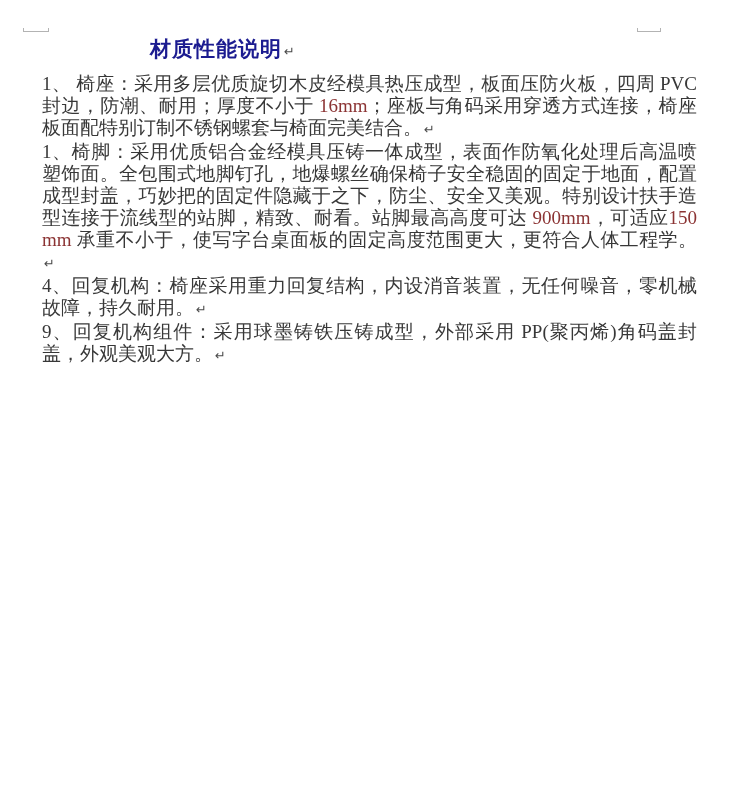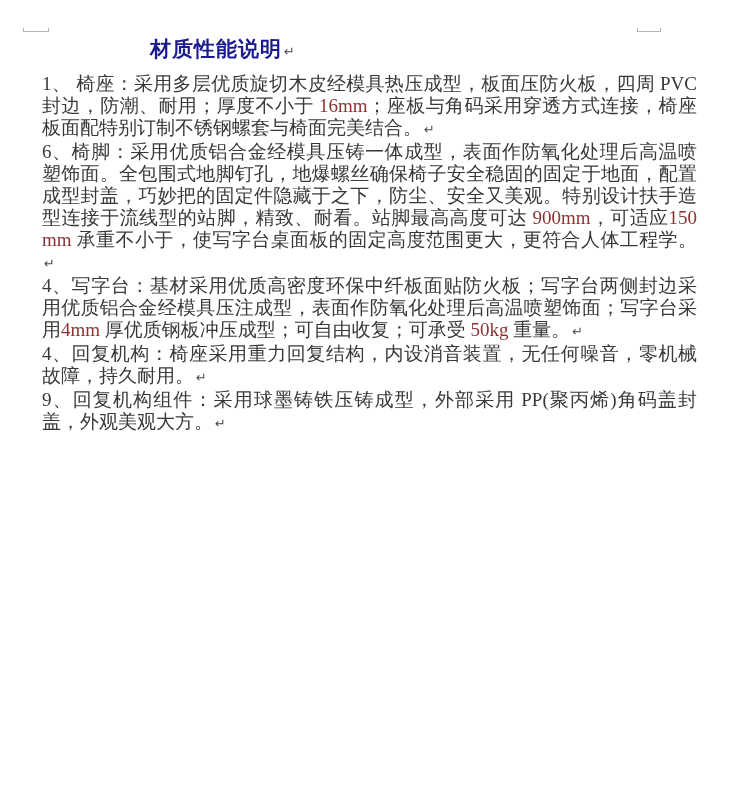--- a/index.html
+++ b/index.html
@@ -77,22 +77,21 @@
 
   <div class="crop-mark tl"></div>
   <div class="crop-mark tr"></div>
 
   <div class="doc">
     <div class="title-row">
       <span class="doc-title">材质性能说明</span><span class="pmark">↵</span>
     </div>
     <div>
         <p class="para"><span class="txt">1、 椅座：采用多层优质旋切木皮经模具热压成型，板面压防火板，四周 PVC 封边，防潮、耐用；厚度不小于 </span><span class="val">16mm</span><span class="txt">；座板与角码采用穿透方式连接，椅座板面配特别订制不锈钢螺套与椅面完美结合。</span><span class="pmark">↵</span></p>
-        <p class="para"><span class="txt">6、椅脚：采用优质铝合金经模具压铸一体成型，表面作防氧化处理后高温喷塑饰面。全包围式地脚钉孔，地爆螺丝确保椅子安全稳固的固定于地面，配置成型封盖，巧妙把的固定件隐藏于之下，防尘、安全又美观。特别设计扶手造型连接于流线型的站脚，精致、耐看。站脚最高高度可达 </span><span class="val">900mm</span><span class="txt">，可适应</span><span class="val">150mm</span><span class="txt"> 承重不小于，使写字台桌面板的固定高度范围更大，更符合人体工程学。</span><span class="pmark">↵</span></p>
-        <p class="para"><span class="txt">4、写字台：基材采用优质高密度环保中纤板面贴防火板；写字台两侧封边采用优质铝合金经模具压注成型，表面作防氧化处理后高温喷塑饰面；写字台采用</span><span class="val">4mm</span><span class="txt"> 厚优质钢板冲压成型；可自由收复；可承受 </span><span class="val">50kg</span><span class="txt"> 重量。</span><span class="pmark">↵</span></p>
+        <p class="para"><span class="txt">1、椅脚：采用优质铝合金经模具压铸一体成型，表面作防氧化处理后高温喷塑饰面。全包围式地脚钉孔，地爆螺丝确保椅子安全稳固的固定于地面，配置成型封盖，巧妙把的固定件隐藏于之下，防尘、安全又美观。特别设计扶手造型连接于流线型的站脚，精致、耐看。站脚最高高度可达 </span><span class="val">900mm</span><span class="txt">，可适应</span><span class="val">150mm</span><span class="txt"> 承重不小于，使写字台桌面板的固定高度范围更大，更符合人体工程学。</span><span class="pmark">↵</span></p>
         <p class="para"><span class="txt">4、回复机构：椅座采用重力回复结构，内设消音装置，无任何噪音，零机械故障，持久耐用。</span><span class="pmark">↵</span></p>
         <p class="para"><span class="txt">9、回复机构组件：采用球墨铸铁压铸成型，外部采用 PP(聚丙烯)角码盖封盖，外观美观大方。</span><span class="pmark">↵</span></p>
       </div>
   </div>
 
   <div class="bottom-rule"></div>
 
 </div>
 
 </body></html>

